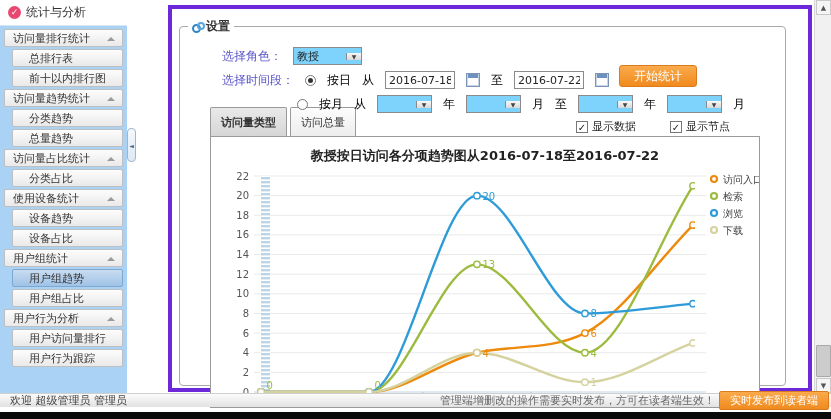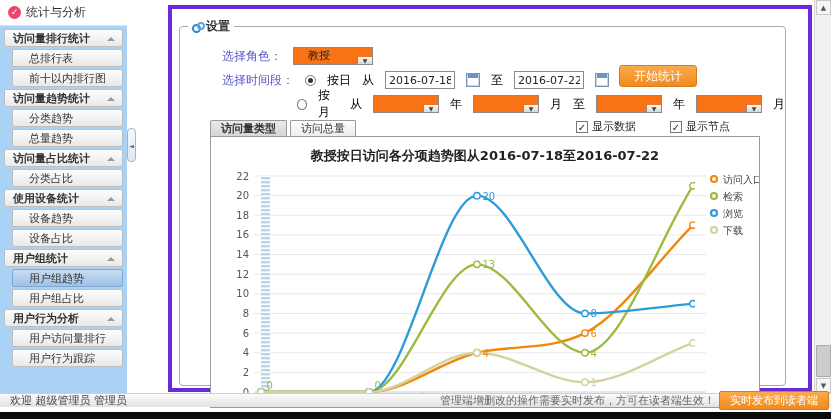--- a/index.html
+++ b/index.html
@@ -7,21 +7,21 @@
   body { font-family:"DejaVu Sans","Liberation Sans",sans-serif; font-size:12px; background:#fff; position:relative; }
 
   
   .sidebar { position:absolute; left:0; top:0; width:127px; height:393px; background:#A9D2F4; }
   .sb-header { height:26px; background:#fff; display:flex; align-items:center; gap:5px; padding-left:8px; border-bottom:1px solid #D8E6F2; font-size:12px; color:#333; }
   .chk-icon { width:13px; height:13px; border-radius:50%; background:#E8476F; color:#fff; font-size:9px; line-height:13px; text-align:center; flex:0 0 13px; }
   .sb-menu { padding:3px 0 0 0; }
   .sb-btn { height:18px; margin:0 4px 2px 4px; border:1px solid #BFBFBF; border-radius:2px;
             background:linear-gradient(#FDFDFD,#E9E9E9); display:flex; align-items:center;
             font-size:11px; color:#333; cursor:pointer; position:relative; }
-  .sb-group { padding-left:8px;font-weight:bold; }
+  .sb-group { padding-left:8px; }
   .sb-item  { margin-left:12px; padding-left:16px; }
   .sb-item.active { background:linear-gradient(#C9DCF1,#9FC2E6); border-color:#7FA8D0; }
   .chev { position:absolute; right:7px; top:7px; width:0; height:0;
           border-left:4px solid transparent; border-right:4px solid transparent; border-bottom:4px solid #9a9a9a; }
   .collapse-handle { position:absolute; left:127px; top:128px; width:9px; height:34px;
           border:1px solid #9FB6CC; border-radius:4px; background:linear-gradient(#F4F8FC,#DDE9F4);
           display:flex; align-items:center; justify-content:center; cursor:pointer; }
   .collapse-handle .arr { font-size:6px; color:#446688; }
 
   
@@ -29,37 +29,37 @@
   fieldset.settings { position:absolute; left:7px; top:9px; width:607px; height:368px;
           border:1px solid #aaa; border-radius:4px; padding:4px 0 0 0; }
   fieldset.settings legend { margin-left:8px; padding:0 4px; font-size:12px; font-weight:bold; color:#333; display:flex; align-items:center; gap:4px; }
   .gear { position:relative; width:10px; height:10px; display:inline-block; }
   .gear:before { content:""; position:absolute; left:0; top:2px; width:5px; height:5px; border:2px solid #2E86C8; border-radius:50%; }
   .gear:after  { content:""; position:absolute; left:5px; top:0; width:4px; height:4px; border:2px solid #5AA6DC; border-radius:50%; }
 
   .form-area { position:relative; padding:8px 0 0 42px; }
   .frow { display:flex; align-items:center; gap:11px; margin-bottom:6px; height:18px; }
   .flabel { color:#5A57C8; font-size:12px; }
-  .combo { display:inline-flex; height:18px; border:1px solid #8a8a8a; background:#f97316; align-items:flex-end;padding-left:11px; }
+  .combo { display:inline-flex; height:18px; border:1px solid #8a8a8a; background:#7dd3fc; align-items:center; }
   .combo .val { width:52px; padding:1px 3px; font-size:11px; color:#222; }
   .combo.small .val { width:38px; }
   .dd-btn { width:15px; background:linear-gradient(#F8F8F8,#D9D9D9); border-left:1px solid #8a8a8a;
             display:flex; align-items:center; justify-content:center; font-size:6px; color:#444; cursor:pointer; }
   .radio { width:11px; height:11px; border:1px solid #777; border-radius:50%; background:#fff; position:relative; display:inline-block; cursor:pointer; }
   .radio.checked:after { content:""; position:absolute; left:2px; top:2px; width:5px; height:5px; border-radius:50%; background:#333; }
   .date-input { width:70px; height:18px; border:1px solid #8a8a8a; font-size:11px; padding:0 3px; font-family:inherit; color:#222; }
   .cal-icon { width:14px; height:14px; border:1px solid #7A94B8; cursor:pointer;
           background:linear-gradient(#6D92BE 0 4px,#fff 4px),#fff;
           box-shadow:inset 2px -2px 0 -1px #C8D6E6, inset -2px -2px 0 -1px #C8D6E6; display:inline-block; }
   .start-btn { position:absolute; right:88px; top:26px; width:78px; height:22px;
           background:linear-gradient(#FBAA4C,#F08A1E); border:1px solid #D87C1E; border-radius:3px;
           color:#fff; font-size:12px; font-family:inherit; cursor:pointer; }
 
   .tabs-row { display:flex; align-items:flex-end; margin:2px 0 0 30px; height:17px; }
-  .tab { height:16px; padding:0 10px; border:1px solid #9a9a9a; border-bottom:none; border-radius:2px 2px 0 0;
+  .tab { height:29px; padding:0 10px; border:1px solid #9a9a9a; border-bottom:none; border-radius:2px 2px 0 0;
          font-size:11px; color:#333; display:flex; align-items:center; margin-right:3px; cursor:pointer;
          background:linear-gradient(#FDFDFD,#EDEDED); }
   .tab.active { background:linear-gradient(#E9E9E9,#D6D6D6); font-weight:bold; }
   .cb-area { margin-left:auto; margin-right:55px; display:flex; gap:34px; align-items:center; padding-bottom:2px; }
   .cb-wrap { display:flex; align-items:center; gap:4px; font-size:11px; color:#222; }
   .cb-box { width:12px; height:12px; border:1px solid #777; background:#fff; font-size:10px; line-height:11px; text-align:center; font-weight:bold; color:#222; cursor:pointer; }
 
   .chart-panel { position:relative; margin-left:30px; width:550px; height:272px; border:1px solid #9a9a9a; background:#fff; overflow:hidden; }
   .chart-title { position:absolute; left:0; right:0; top:10px; text-align:center; font-size:13px; font-weight:bold; color:#222; }
   .chart-svg { position:absolute; left:0; top:0; }

